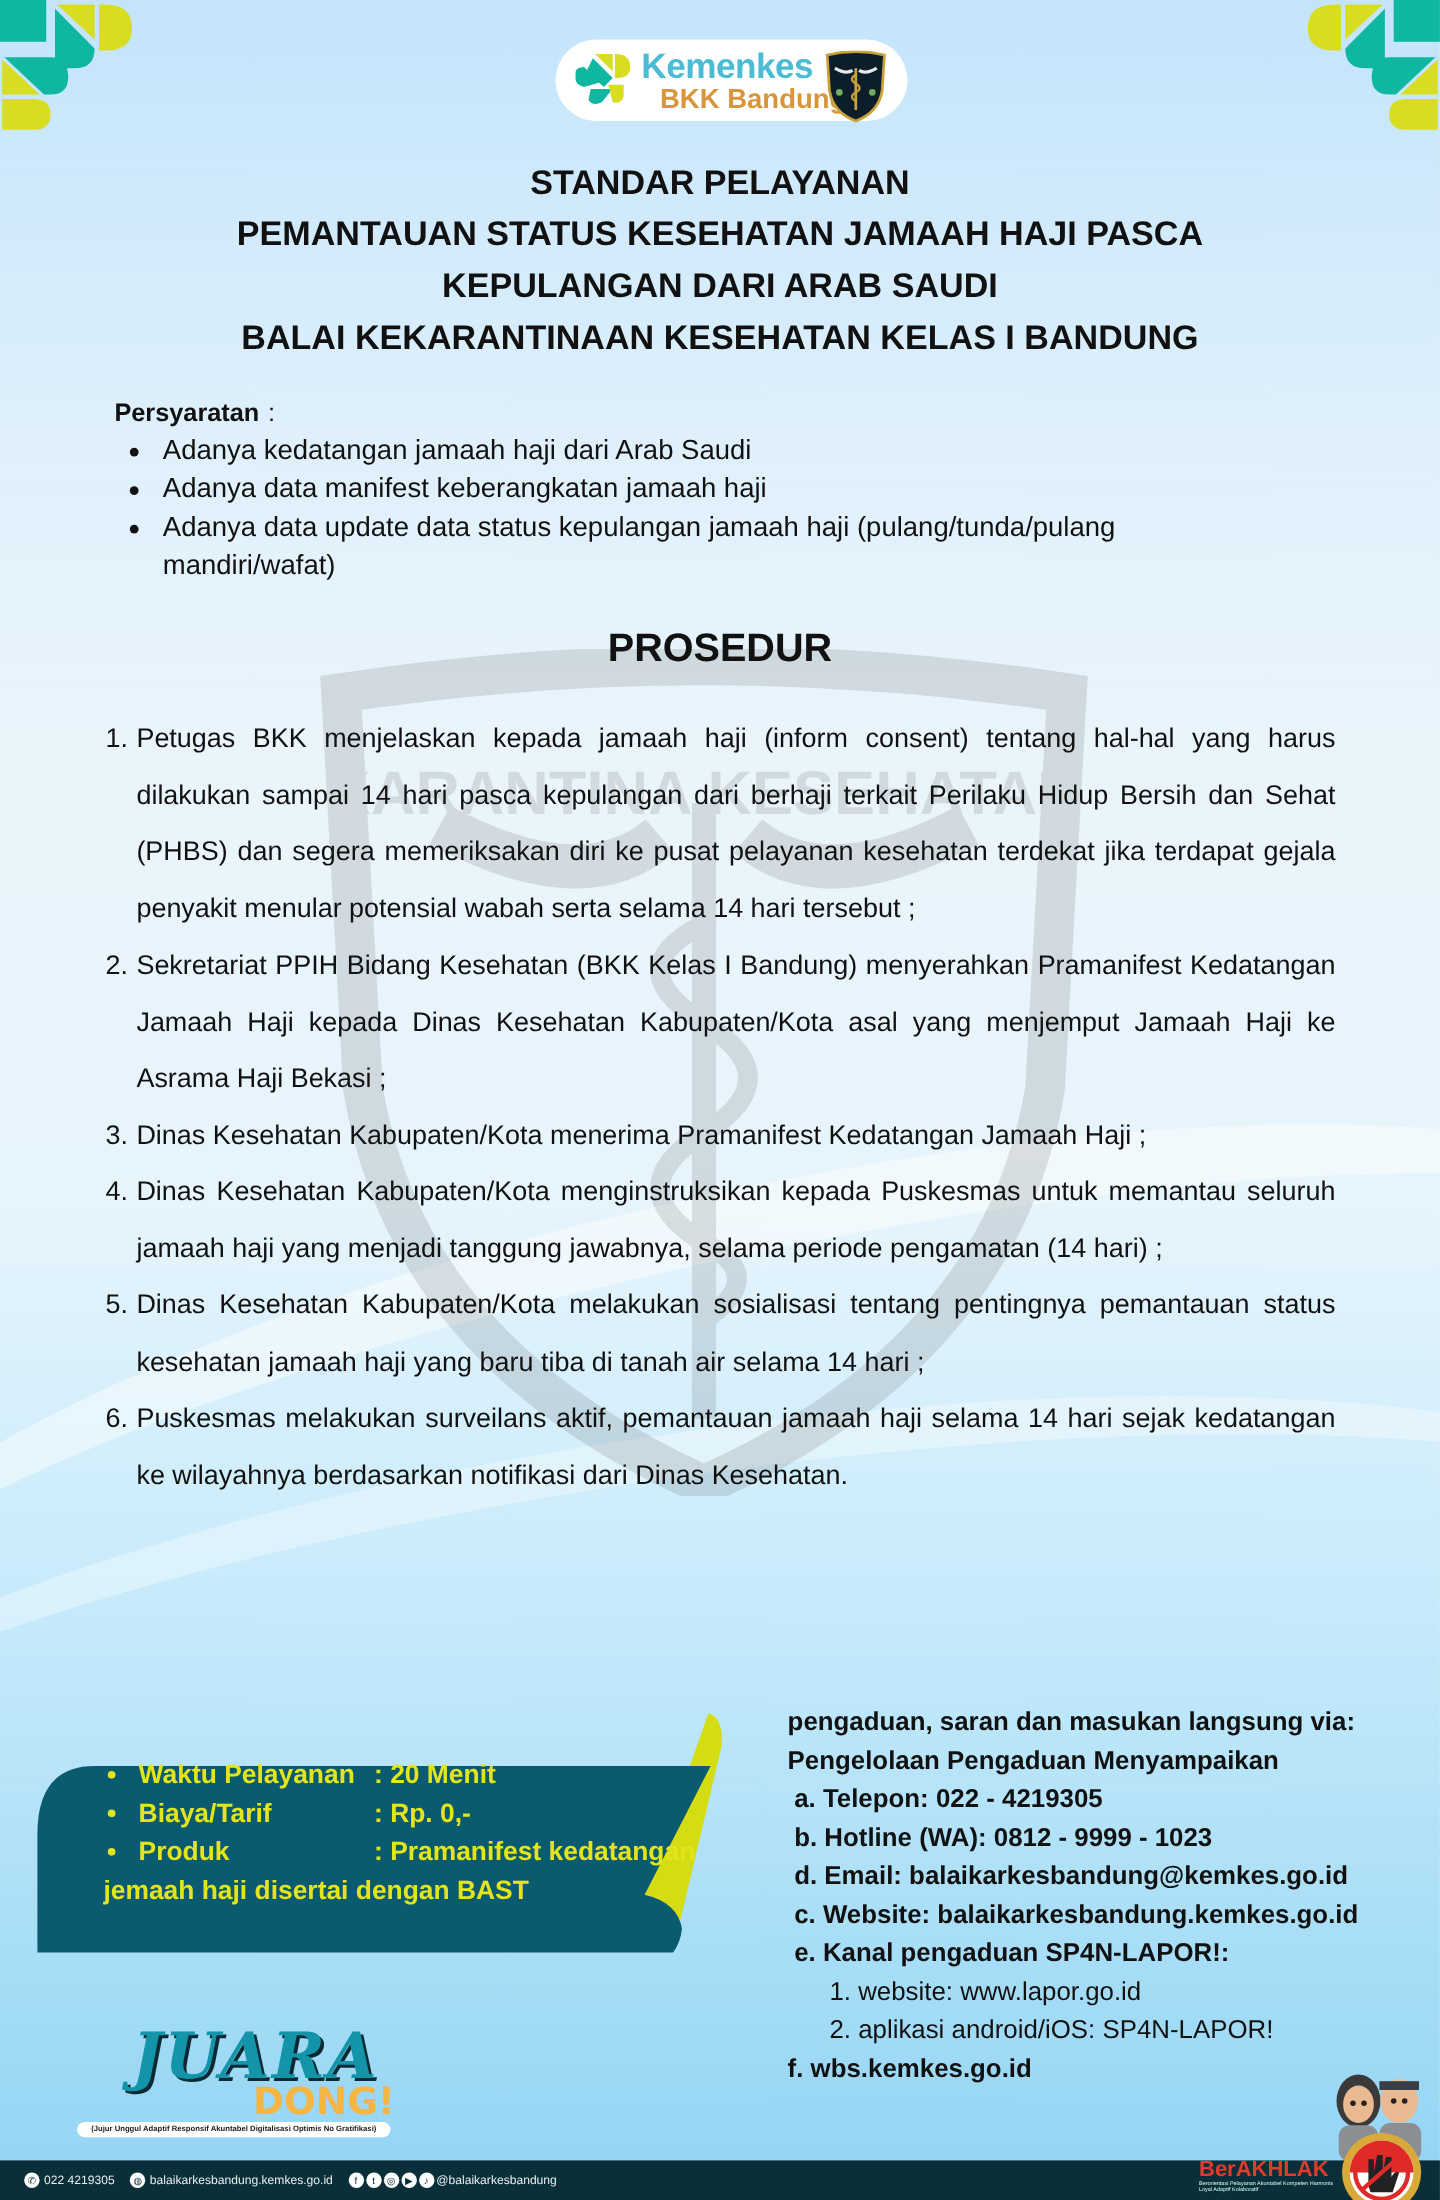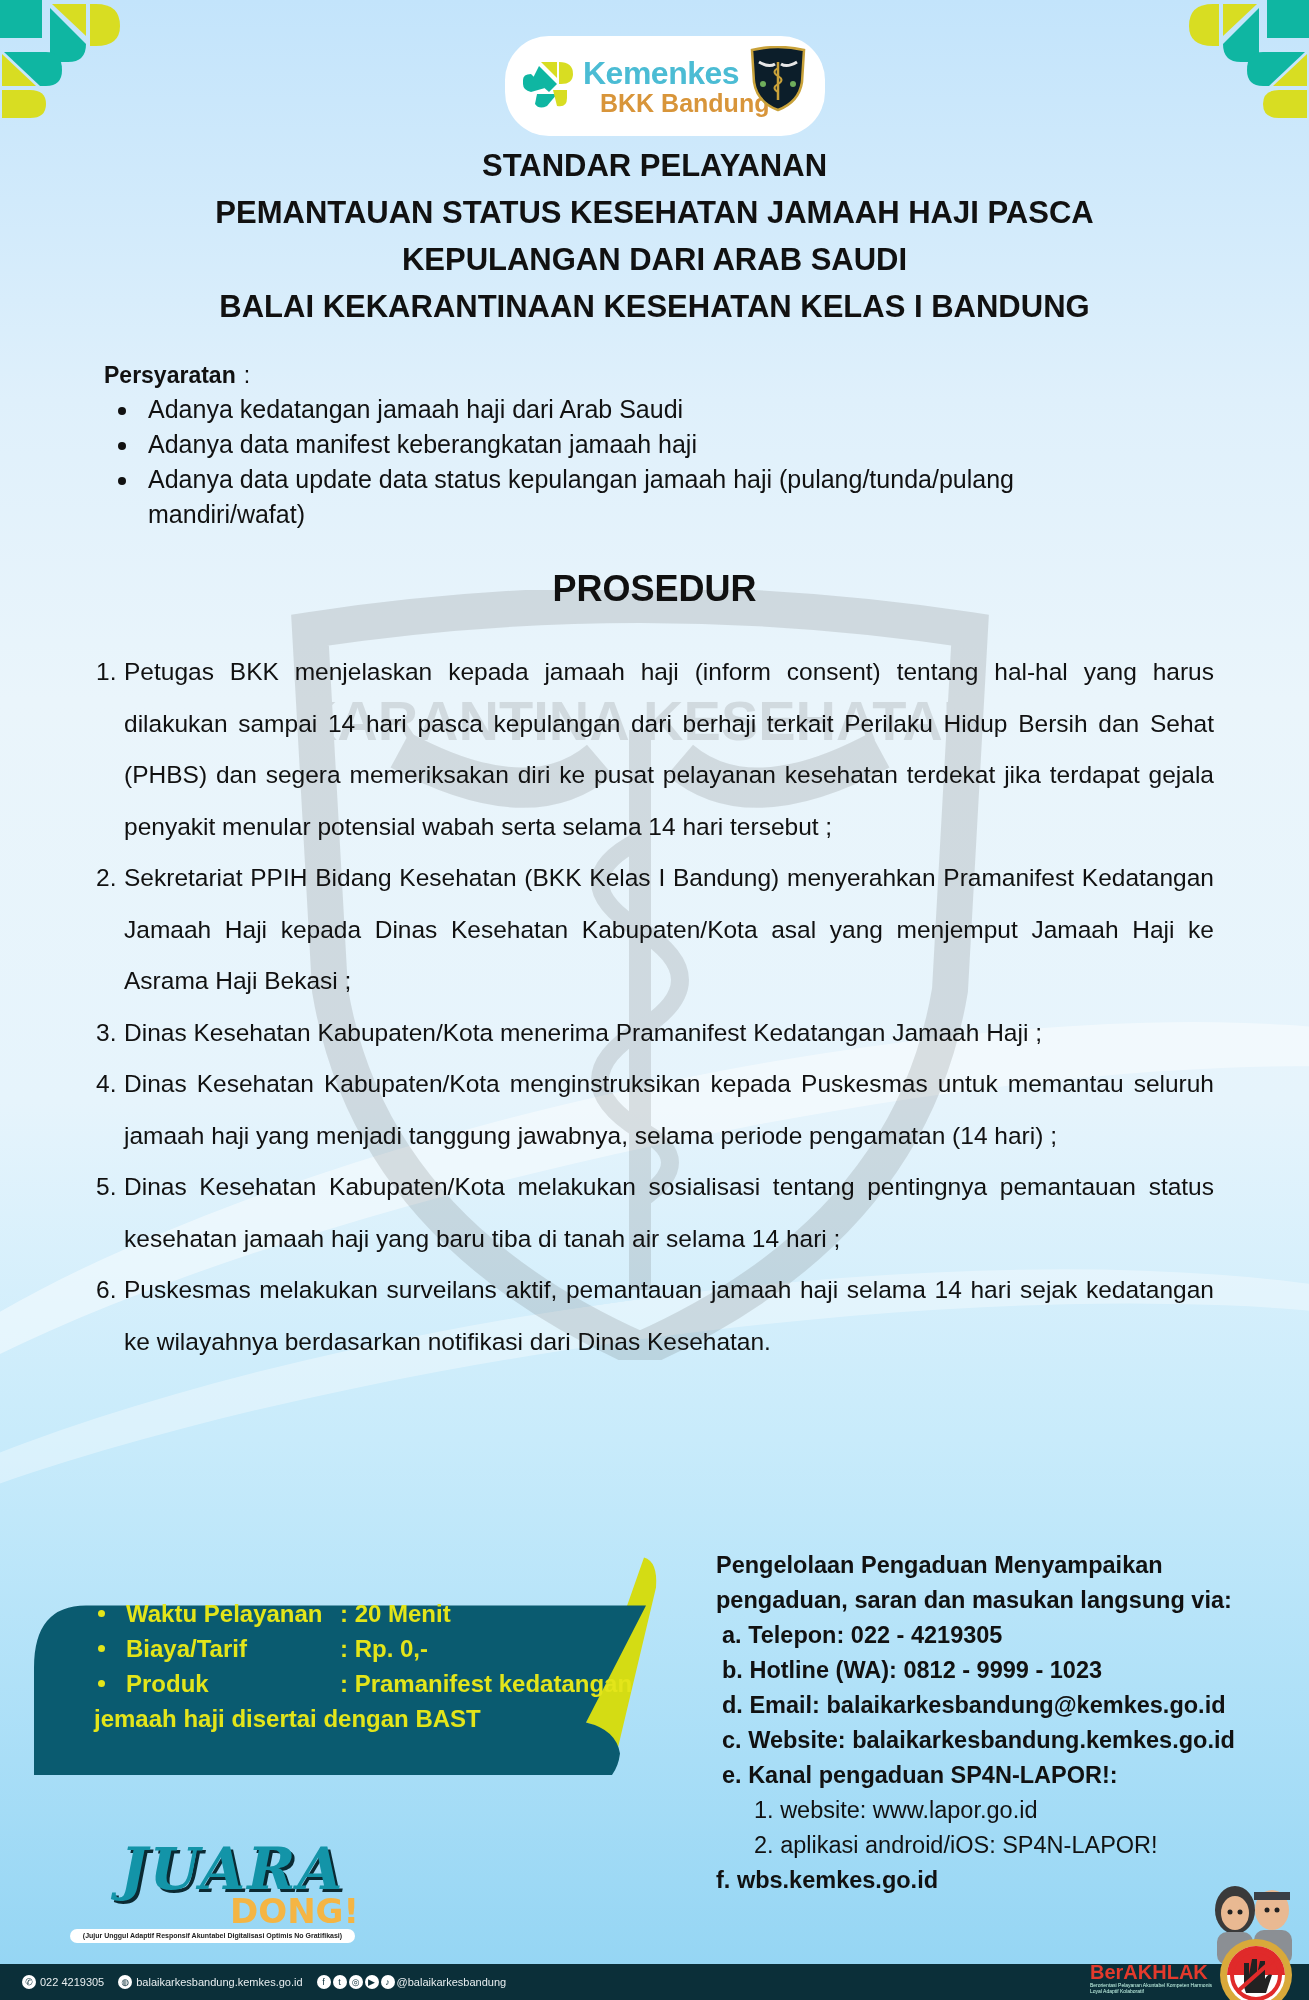--- a/index.html
+++ b/index.html
@@ -26,21 +26,21 @@
   .watermark {
     position: absolute; left: 250px; top: 590px; width: 780px; height: 770px;
     opacity: 0.16;
   }
   
   .corner { position: absolute; top: 0; width: 130px; height: 130px; }
   .corner.left { left: 0; }
   .corner.right { right: 0; }
 
   .logo-pill {
-    position: absolute; left: 505px; top: 36px; width: 320px; height: 100px;
+    position: absolute; left: 505px; top: 36px; width: 320px; height: 74px;
     background: #fff; border-radius: 44px;
     display: flex; align-items: center; padding-left: 18px;
   }
   .logo-mark { width: 52px; height: 52px; }
   .logo-text { margin-left: 8px; line-height: 1; }
   .logo-kemenkes { font-size: 32px; font-weight: bold; color: #4bbcd4; letter-spacing: -0.5px; }
   .logo-bkk { font-size: 25px; font-weight: bold; color: #d8953a; margin-top: 2px; margin-left: 17px; }
   .logo-shield {
     position: absolute; right: 18px; top: 10px; width: 58px; height: 66px;
   }
@@ -230,22 +230,22 @@
   <path d="M8 236 L8 250 Q14 226 40 222 L40 236 Z" fill="#d4dc14"></path>
 </svg>
 <ul class="info-list">
   <li><span class="lbl">Waktu Pelayanan</span><span>:  20 Menit</span></li>
   <li><span class="lbl">Biaya/Tarif</span><span>: Rp. 0,-</span></li>
   <li><span class="lbl">Produk</span><span>:  Pramanifest kedatangan</span></li>
   <div class="cont" style="padding-left:0;">jemaah haji disertai dengan BAST</div>
 </ul>
 
 <div class="complaint">
+  <div>pengaduan, saran dan masukan langsung via:</div>
   <div>Pengelolaan Pengaduan  Menyampaikan</div>
-  <div>pengaduan, saran dan masukan langsung via:</div>
   <div class="sub">a. Telepon: 022 - 4219305</div>
   <div class="sub">b. Hotline (WA): 0812 - 9999 - 1023</div>
   <div class="sub">d. Email: balaikarkesbandung@kemkes.go.id</div>
   <div class="sub">c. Website: balaikarkesbandung.kemkes.go.id</div>
   <div class="sub">e. Kanal pengaduan SP4N-LAPOR!:</div>
   <div class="subsub">1. website: www.lapor.go.id</div>
   <div class="subsub">2. aplikasi android/iOS: SP4N-LAPOR!</div>
   <div>f. wbs.kemkes.go.id</div>
 </div>
 

